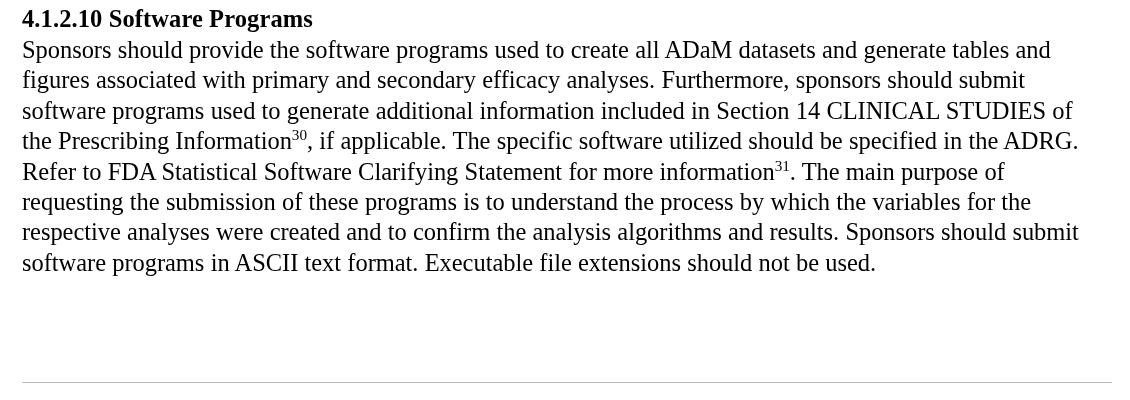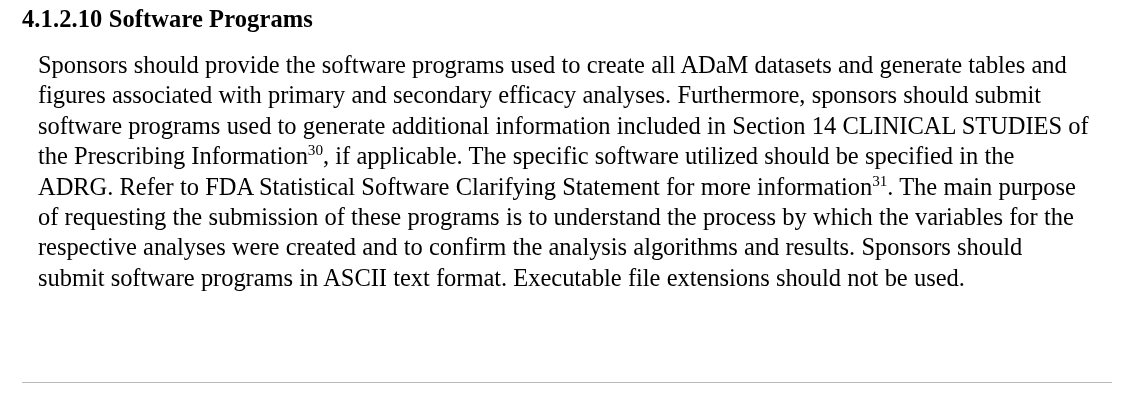--- a/index.html
+++ b/index.html
@@ -26,21 +26,21 @@
     font-size: 24.5px;
     font-weight: bold;
     line-height: 30px;
     margin: 0 0 1px 0;
     letter-spacing: 0.1px;
   }
   .body-text {
     font-size: 24.5px;
     line-height: 30.4px;
     text-align: left;
-    margin: 16px;
+    margin: 0;
     letter-spacing: -0.05px;
     word-spacing: 0.2px;
   }
   .body-text sup {
     font-size: 0.62em;
     vertical-align: super;
     line-height: 0;
   }
   .bottom-rule {
     position: absolute;

